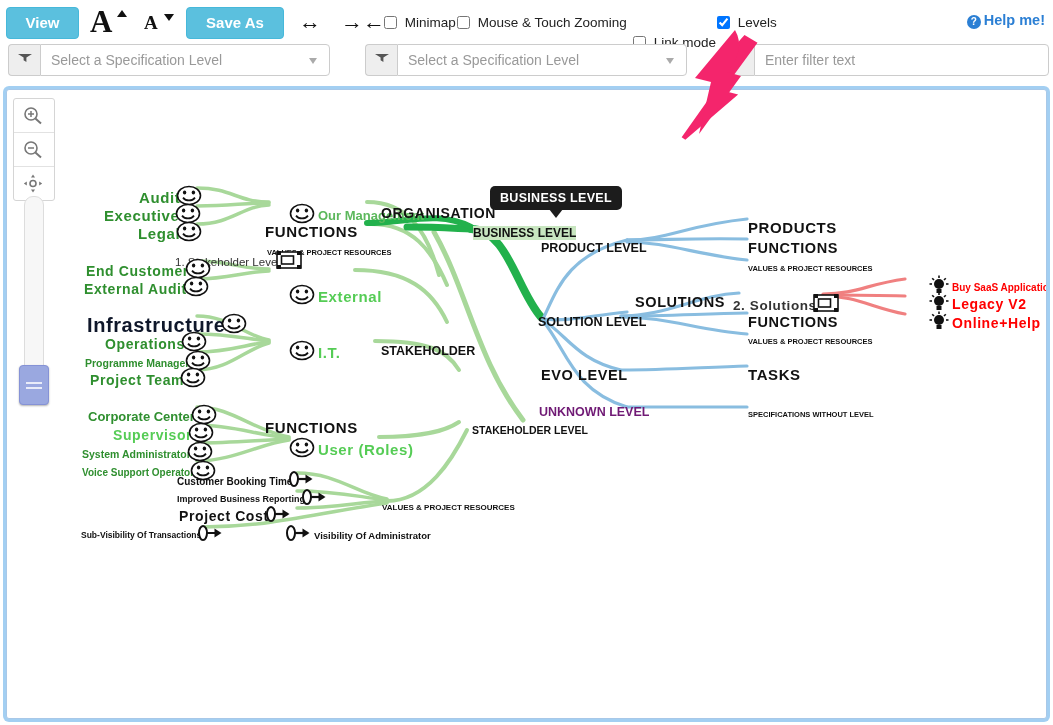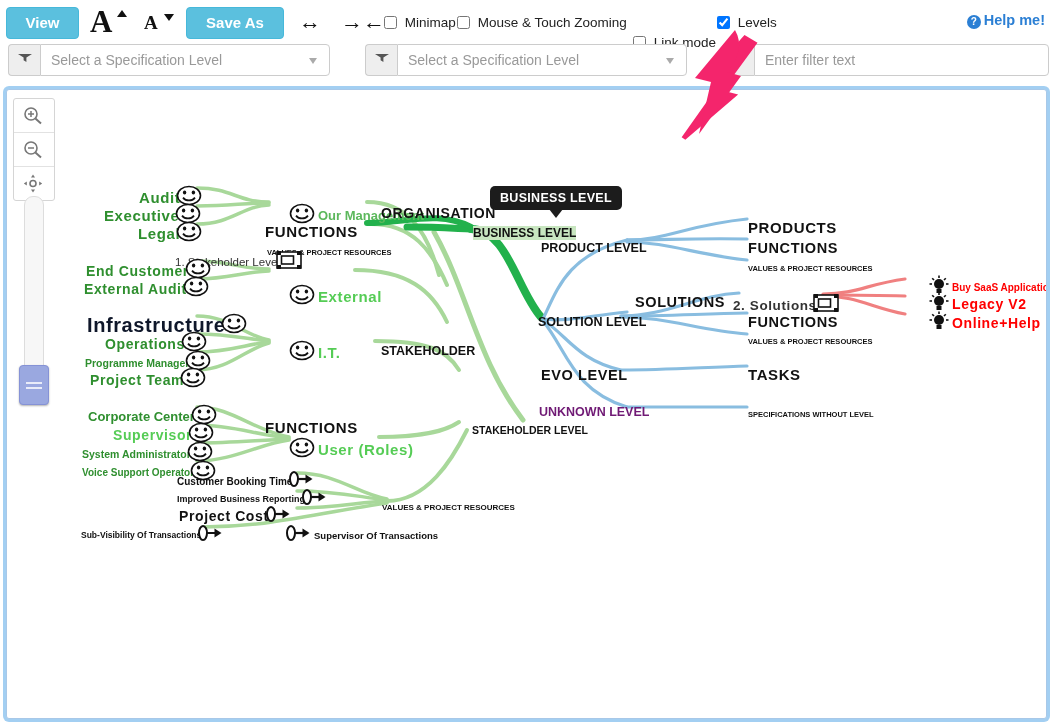--- a/index.html
+++ b/index.html
@@ -387,21 +387,21 @@
             </svg></span></div>
         <div class="node" style="left: 74px; top: 434px;"><span class="nlabel" style="font-size:8.5px;color:#111111;font-weight:bold;letter-spacing:0px">Sub-Visibility Of Transactions</span><span style="display:inline-block;vertical-align:middle;margin-left:-4px"><svg class="nicon" width="26" height="18" viewBox="0 0 26 18">
               <ellipse cx="6" cy="9" rx="4" ry="7" fill="#fff" stroke="#111" stroke-width="2"></ellipse>
               <line x1="9" y1="9" x2="23" y2="9" stroke="#111" stroke-width="2.2"></line>
               <path d="M24.5 9 L17.5 4.5 L17.5 13.5 Z" fill="#111"></path>
             </svg></span></div>
         <div class="node" style="left: 278px; top: 434px;"><span style="display:inline-block;vertical-align:middle;margin-right:3px"><svg class="nicon" width="26" height="18" viewBox="0 0 26 18">
               <ellipse cx="6" cy="9" rx="4" ry="7" fill="#fff" stroke="#111" stroke-width="2"></ellipse>
               <line x1="9" y1="9" x2="23" y2="9" stroke="#111" stroke-width="2.2"></line>
               <path d="M24.5 9 L17.5 4.5 L17.5 13.5 Z" fill="#111"></path>
-            </svg></span><span class="nlabel" style="font-size:9.5px;color:#111111;font-weight:bold;letter-spacing:0px">Supervisor Of Transactions</span></div>
+            </svg></span><span class="nlabel" style="font-size:9.5px;color:#111111;font-weight:bold;letter-spacing:0px">Visibility Of Administrator</span></div>
         <div class="node" style="left: 375px; top: 408px;"><span class="nlabel" style="font-size:8px;color:#111111;font-weight:bold;letter-spacing:0px">VALUES &amp; PROJECT RESOURCES</span></div>
         <div class="node" style="left: 466px; top: 133px;"><span class="nlabel" style="font-size:12px;color:#111111;font-weight:bold;background:#c8e6c0;letter-spacing:0px">BUSINESS LEVEL</span></div>
         <div class="node" style="left: 534px; top: 148px;"><span class="nlabel" style="font-size:12.5px;color:#111111;font-weight:bold;letter-spacing:0px">PRODUCT LEVEL</span></div>
         <div class="node" style="left: 531px; top: 222px;"><span class="nlabel" style="font-size:12.5px;color:#111111;font-weight:bold;letter-spacing:0px">SOLUTION LEVEL</span></div>
         <div class="node" style="left: 534px; top: 275px;"><span class="nlabel" style="font-size:14.5px;color:#111111;font-weight:bold;letter-spacing:0.6px">EVO LEVEL</span></div>
         <div class="node" style="left: 532px; top: 312px;"><span class="nlabel" style="font-size:12.5px;color:#701a75;font-weight:bold;letter-spacing:0px">UNKNOWN LEVEL</span></div>
         <div class="node" style="left: 465px; top: 330px;"><span class="nlabel" style="font-size:10.5px;color:#111111;font-weight:bold;letter-spacing:0px">STAKEHOLDER LEVEL</span></div>
         <div class="node" style="left: 741px; top: 128px;"><span class="nlabel" style="font-size:15px;color:#111111;font-weight:bold;letter-spacing:0.6px">PRODUCTS</span></div>
         <div class="node" style="left: 741px; top: 148px;"><span class="nlabel" style="font-size:14.5px;color:#111111;font-weight:bold;letter-spacing:0.6px">FUNCTIONS</span></div>
         <div class="node" style="left: 741px; top: 169px;"><span class="nlabel" style="font-size:7.5px;color:#111111;font-weight:bold;letter-spacing:0px">VALUES &amp; PROJECT RESOURCES</span></div>

